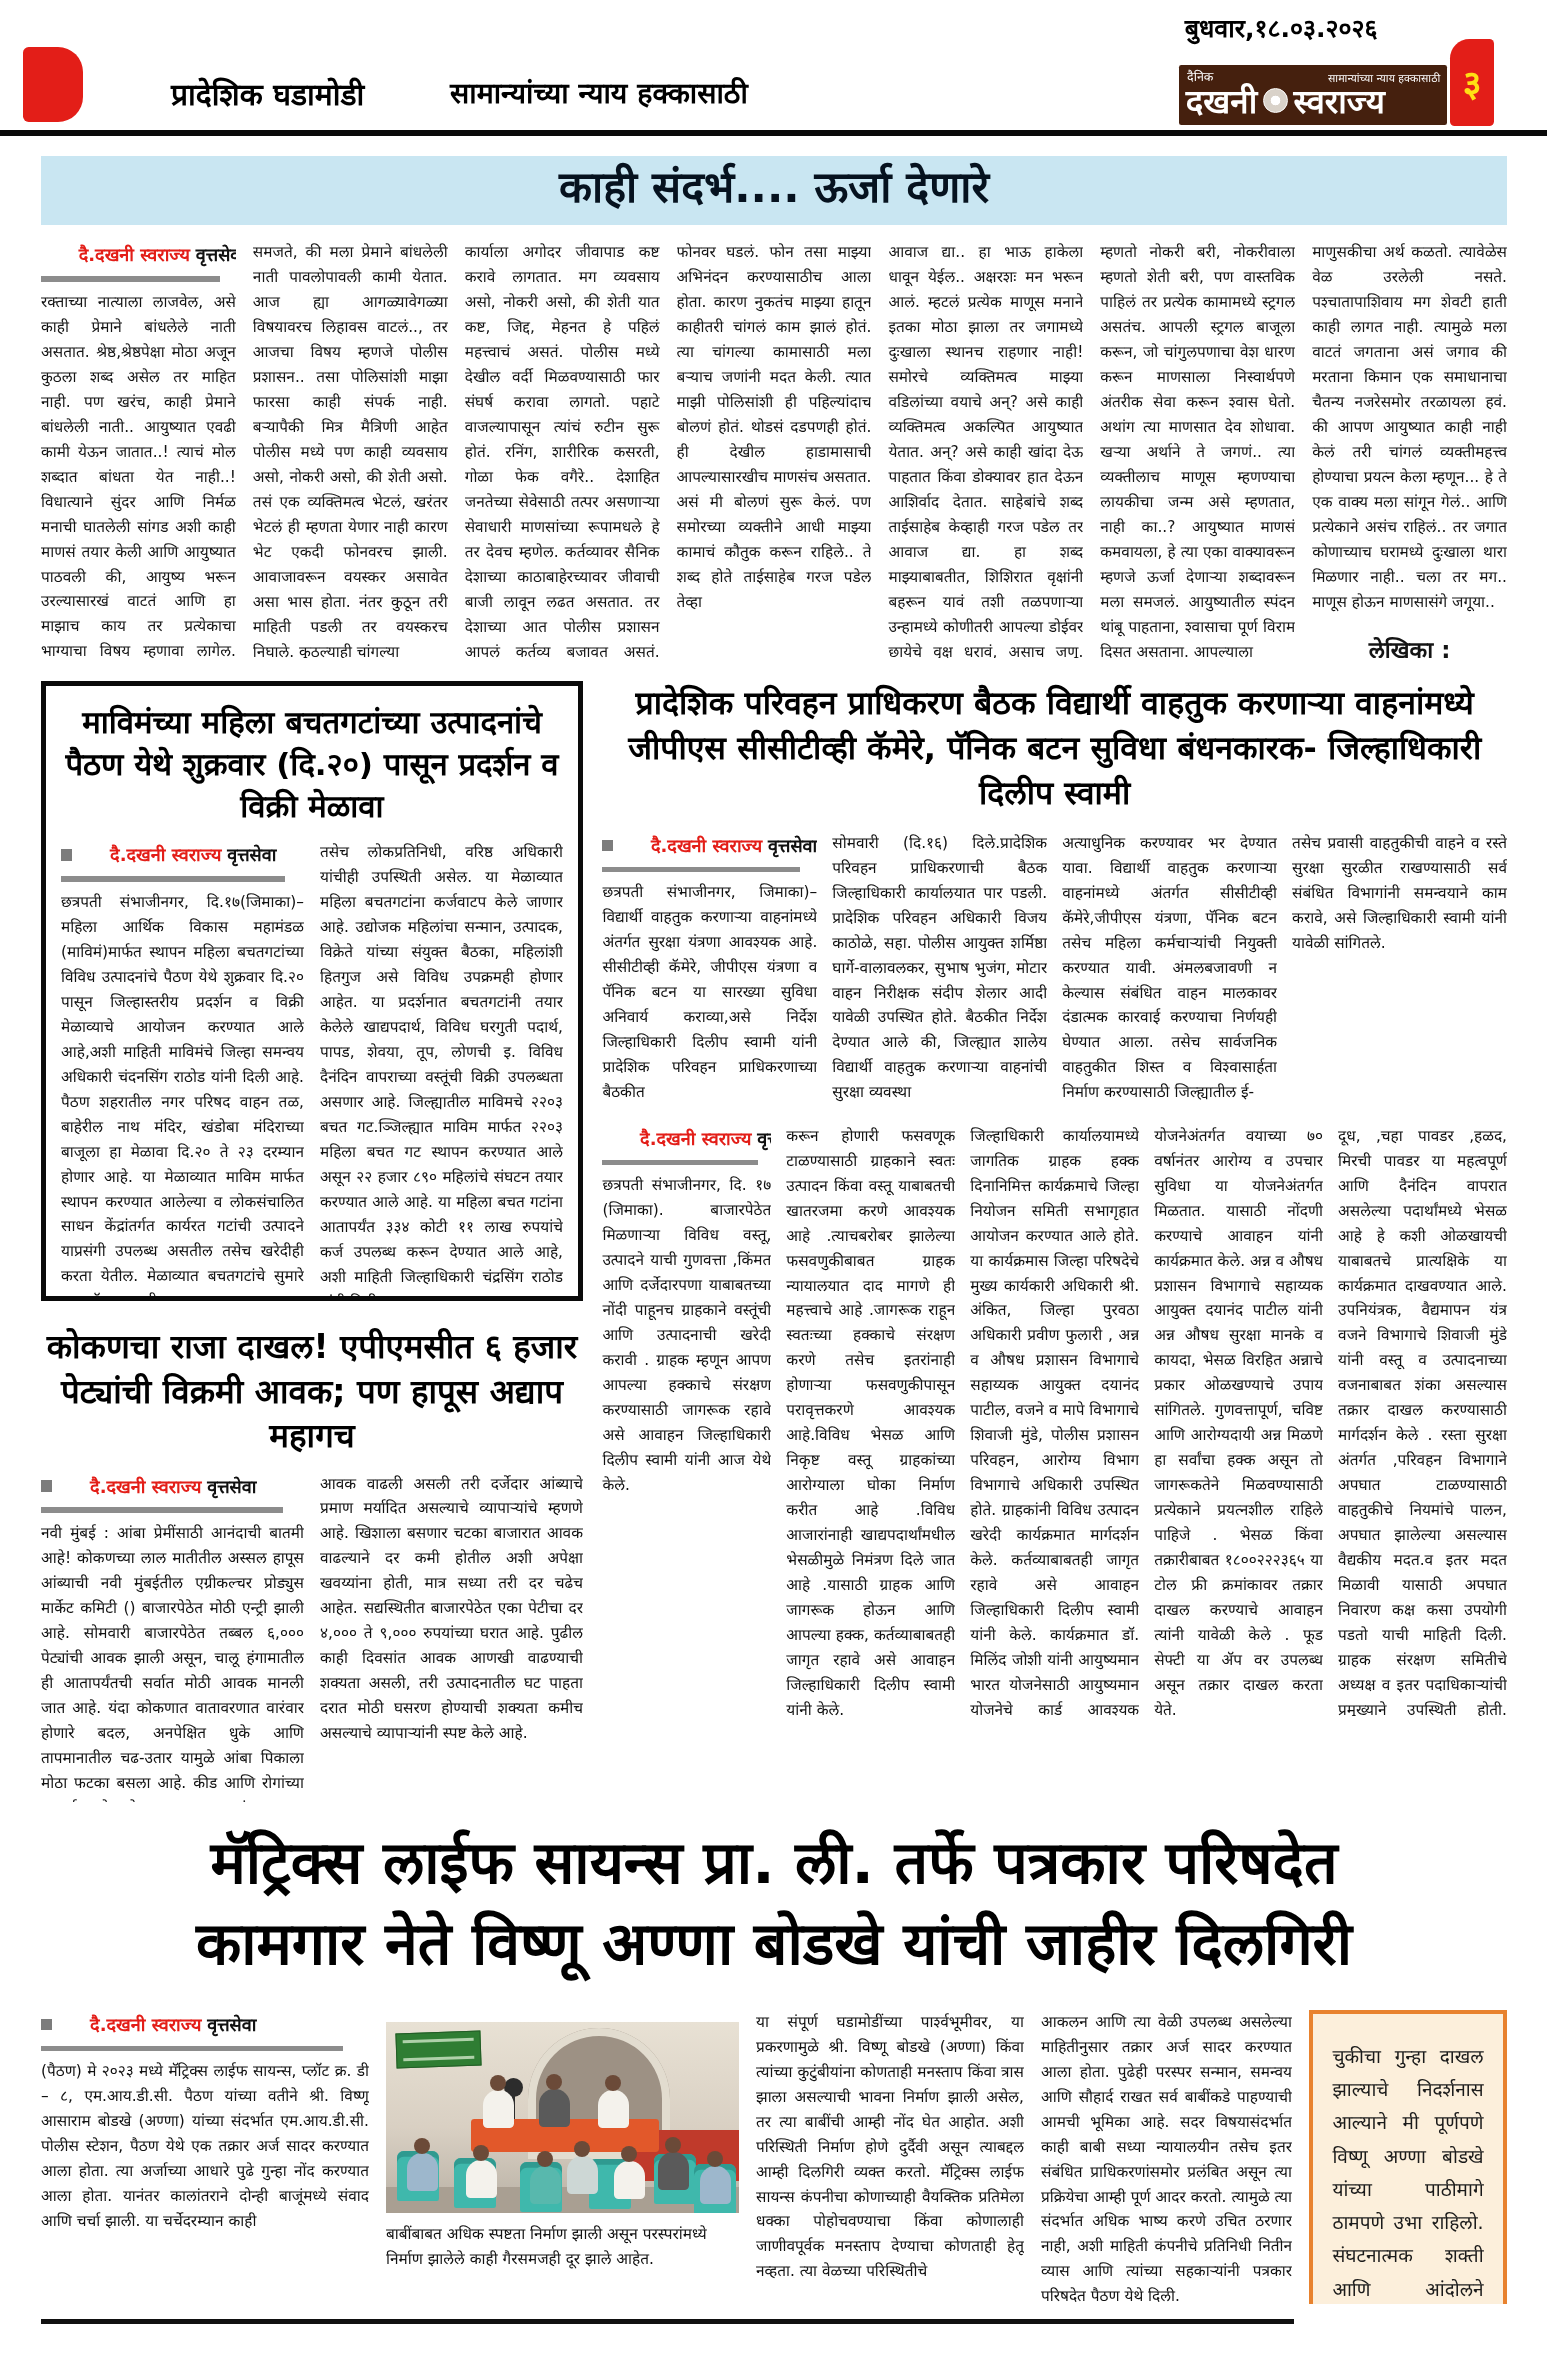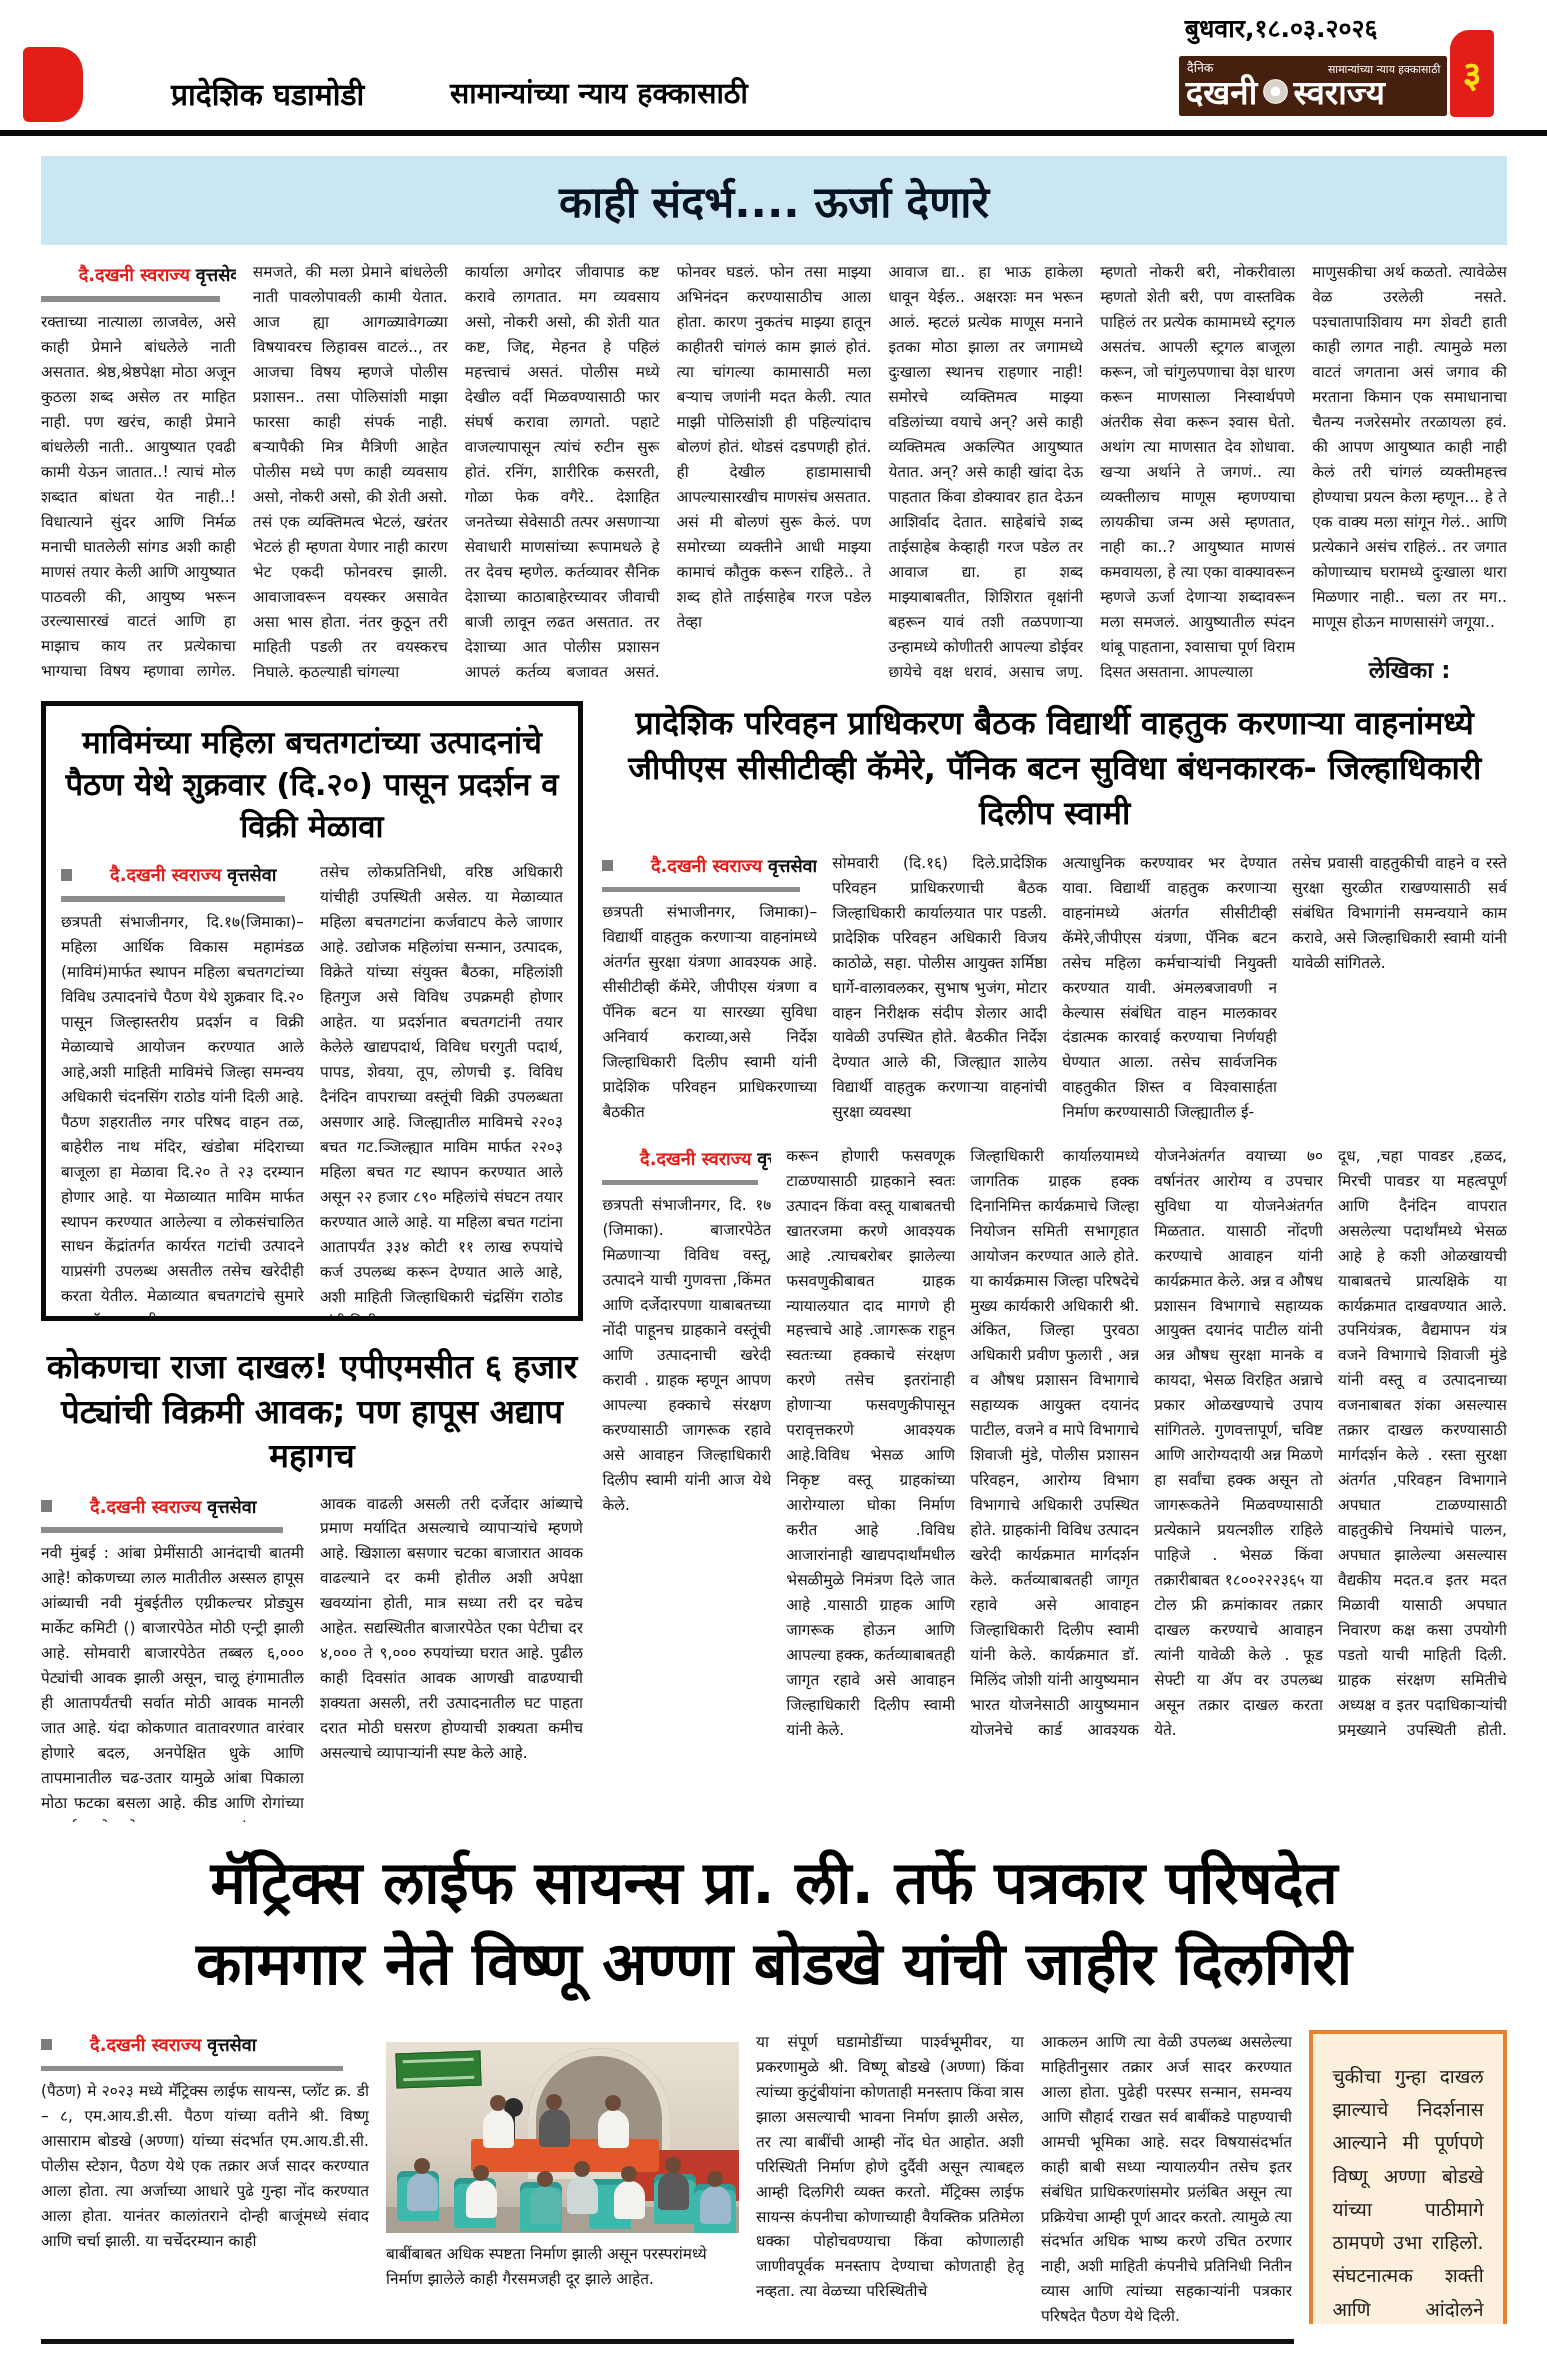--- a/index.html
+++ b/index.html
@@ -6,33 +6,33 @@
   body { background:#ffffff; font-family:"DejaVu Sans", sans-serif; }
   .page { position:relative; width:1548px; height:2377px; background:#fff; color:#111; overflow:hidden; }
 
   
   .masthead { position:relative; height:137px; }
   .corner-block { position:absolute; left:23px; top:47px; width:60px; height:75px; background:#e31e18; border-radius:5.7px 25px 25px 5.7px; }
   .section-label { position:absolute; left:171px; top:73px; font-size:30px; font-weight:bold; color:#000; }
   .mast-tagline { position:absolute; left:450px; top:73px; font-size:28.5px; font-weight:bold; color:#000; }
   .mast-right { position:absolute; right:50px; top:10px; width:319px; }
   .mast-date { font-size:25px; font-weight:bold; color:#000; margin-left:5.7px; }
-  .logo-wrap { position:relative; margin-top:12px; height:63px; }
+  .logo-wrap { position:relative; margin-top:21px; height:63px; }
   .logo-bar { position:absolute; left:0; top:0; width:268px; height:60px; background:#45200e; border-radius:2.3px; color:#fff; }
   .logo-daily { position:absolute; left:8px; top:3.4px; font-size:12.5px; color:#fff; }
   .logo-main { position:absolute; left:6.8px; bottom:2.3px; font-size:33px; font-weight:bold; color:#fff; white-space:nowrap; display:flex; align-items:center; gap:5.7px; }
   .logo-emblem { display:inline-block; width:25px; height:25px; border-radius:50%;
      background: radial-gradient(circle at 50% 50%, #fff 0 30%, #d9d2c9 31% 100%); border:1.7px solid #fff; }
   .logo-small-tag { position:absolute; right:6.8px; top:4.6px; font-size:10.8px; color:#fff; }
   .page-num-tab { position:absolute; left:271px; top:-26px; width:44px; height:87px; background:#e31e18; border-radius:19.4px 4.6px 4.6px 4.6px; display:flex; align-items:center; justify-content:center; }
   .page-num { font-size:36px; font-weight:bold; color:#ffe014; }
   .head-rule { position:absolute; left:0; right:0; top:130px; height:6.3px; background:#0a0a0a; }
 
   
-  .banner { margin:19.4px 41px 0 41px; background:#c9e6f2; height:89px; display:flex; align-items:center; justify-content:center; }
+  .banner { margin:19.4px 41px 0 41px; background:#c9e6f2; height:69px; display:flex; justify-content:center; }
   .banner h1 { font-size:43px; font-weight:bold; color:#06121f; }
   .feature-body { display:flex; gap:17px; padding:15px 41px 0 41px; height:433px; overflow:hidden; }
   .fcol { flex:1 1 0; font-size:15.4px; line-height:1.62; text-align:justify; color:#141414; overflow:hidden; }
 
   
   .byline { margin-bottom:8px; }
   .byline-row { display:flex; align-items:center; gap:5.7px; font-size:18px; font-weight:bold; white-space:nowrap; }
   .byline-marker { width:11.4px; height:11.4px; background:#7c7c7c; display:inline-block; }
   .byline-red { color:#e31e18;margin-left:32px; }
   .byline-black { color:#111; }

